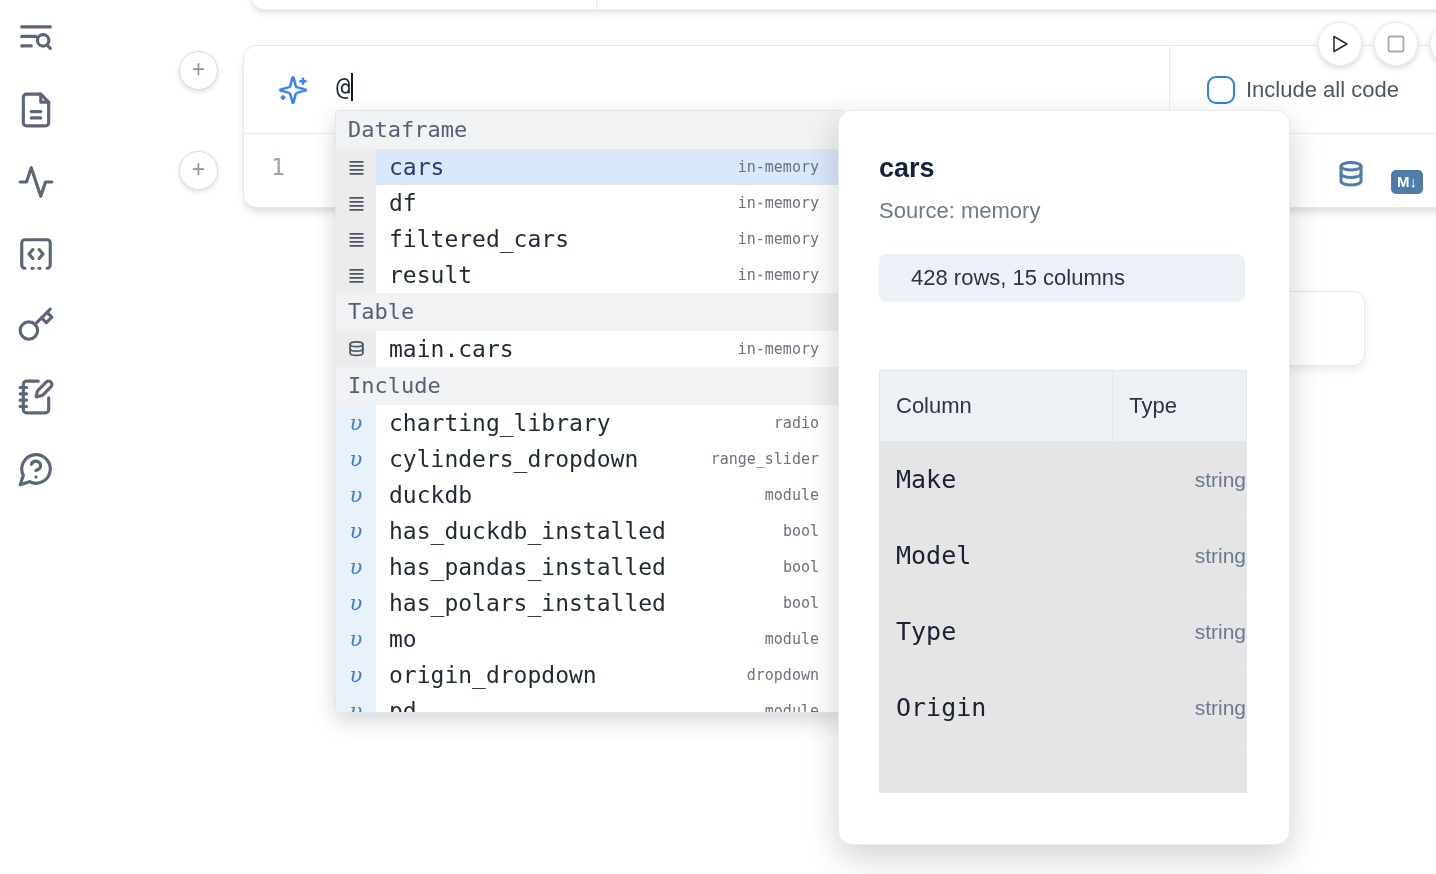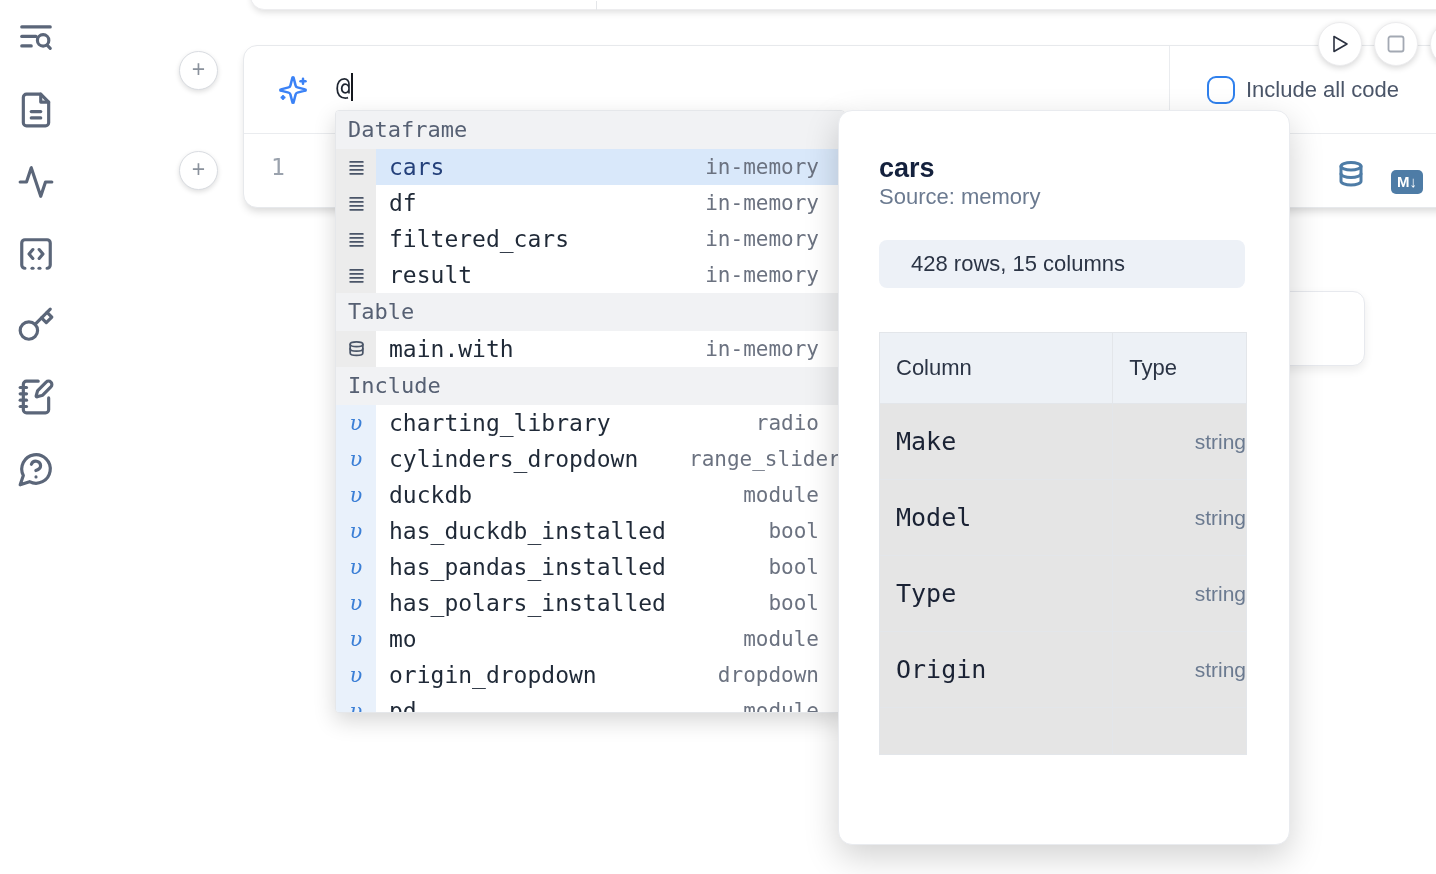--- a/index.html
+++ b/index.html
@@ -57,34 +57,34 @@
   .ac-header { height:38px; background:#f1f2f4; color:#566073; font-size:22px; line-height:38px;
                padding-left:12px; }
   .ac-row { display:flex; align-items:center; height:36px; overflow:hidden; cursor:pointer; }
   .ac-gutter { width:40px; height:36px; flex:none; display:flex; align-items:center; justify-content:center; }
   .gut-gray { background:#ececec; }
   .gut-blue { background:#e9f1fb; }
   .ac-name { font-size:23px; color:#1f2937; white-space:nowrap; padding-left:13px; flex:none; }
   .ac-row.selected { background:#d9e8fa; }
   .ac-row.selected .ac-name { color:#24407a; }
   .ac-spacer { flex:1; }
-  .ac-type { width:130px; margin-right:25px; flex:none; text-align:right; font-size:21px;
+  .ac-type { width:130px; margin-right:25px; flex:none; text-align:right; font-size:15px;
              color:#6b7280; white-space:nowrap; }
   .var-glyph { font-family:"DejaVu Serif", serif; font-style:italic; font-size:21px; color:#3b7fd6; }
   .ac-gutter svg { width:19px; height:19px; color:#4a5568; }
 
   
   .panel { position:absolute; left:838px; top:110px; width:452px; height:735px; background:#fff;
            border:1px solid #e9ebef; border-radius:14px; box-shadow:0 12px 34px rgba(0,0,0,.18);
            overflow:hidden; z-index:10; padding:42px 44px 0 40px; }
   .panel-title { font-size:27px; font-weight:bold; color:#14213d; }
-  .panel-source { font-size:22px; color:#6b7a90; }
+  .panel-source { margin-top:14px; font-size:22px; color:#6b7a90; }
   .shape-pill { margin-top:30px; background:#edf1f7; border-radius:8px; padding:11px 32px;
                 font-size:22px; color:#2b3445; }
-  .schema { margin-top:44px; width:368px; border-collapse:collapse;border-radius:16px; }
+  .schema { margin-top:68px; width:368px; border-collapse:collapse;border-radius:16px; }
   .schema th, .schema td { border:1px solid #e3e6ea; text-align:left; }
   .schema th { background:#edf1f6; font-weight:normal; font-size:22px; color:#2b3445; padding:22px 0 22px 16px; }
   .schema td { background:#e5e5e5; padding:23px 0 23px 16px; }
   .schema td.col-name { font-family:"DejaVu Sans Mono", monospace; font-size:25px; color:#1a2234; }
   .schema td.col-type { font-size:21px; color:#6b7a90;text-align:right; }
   .schema .c1 { width:234px; } .schema .c2 { width:134px; }
 
   
   .ai-card { position:absolute; left:1247px; top:291px; width:118px; height:75px; background:#fff;
              border:1px solid #e7e9ee; border-radius:12px; box-shadow:0 4px 10px rgba(0,0,0,.08);
@@ -258,21 +258,21 @@
     </div>
     <div class="ac-header">Table</div>
     <div class="ac-row">
       <div class="ac-gutter gut-gray">
         <svg viewBox="0 0 24 24" fill="none" stroke="currentColor" stroke-width="2.2" stroke-linecap="round">
           <ellipse cx="12" cy="5.5" rx="8" ry="3"></ellipse>
           <path d="M4 5.5v5.5c0 1.7 3.6 3 8 3s8-1.3 8-3V5.5"></path>
           <path d="M4 11v5.5c0 1.7 3.6 3 8 3s8-1.3 8-3V11"></path>
         </svg>
       </div>
-      <span class="ac-name">main.with</span>
+      <span class="ac-name">main.cars</span>
       <span class="ac-spacer"></span>
       <span class="ac-type">in-memory</span>
     </div>
     <div class="ac-header">Include</div>
     <div class="ac-row">
       <div class="ac-gutter gut-blue">
         <span class="var-glyph">υ</span>
       </div>
       <span class="ac-name">charting_library</span>
       <span class="ac-spacer"></span>

